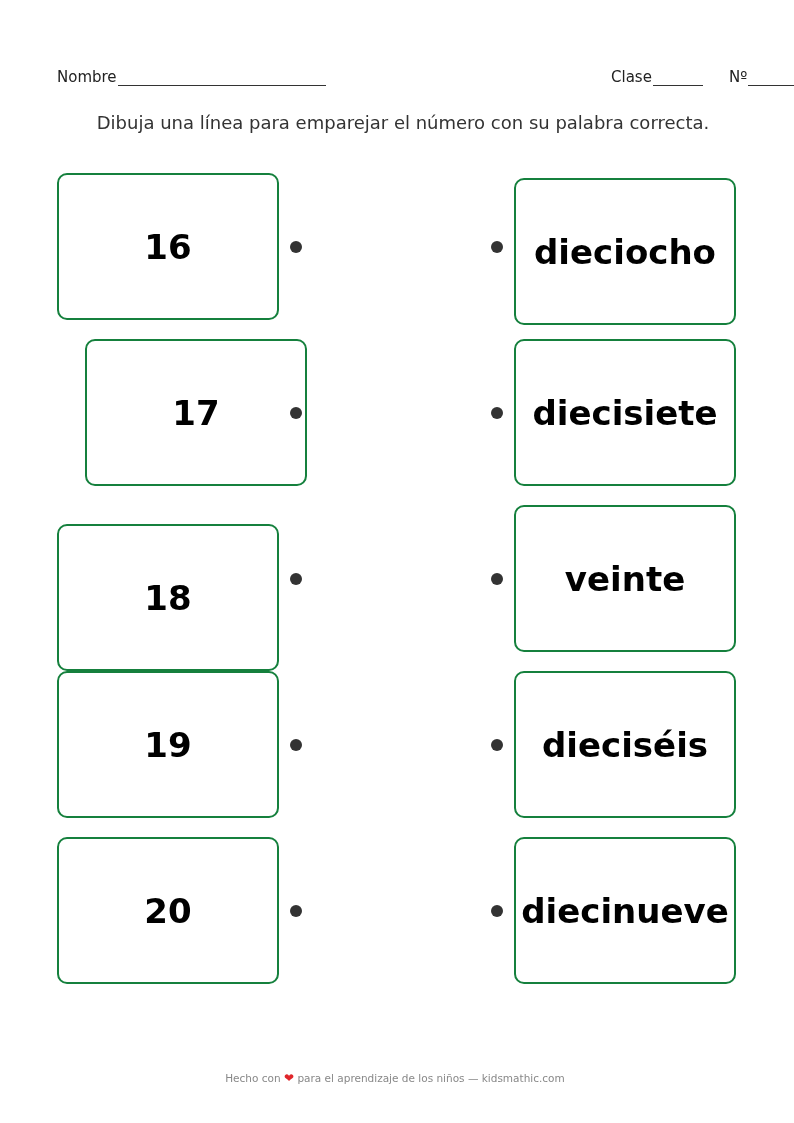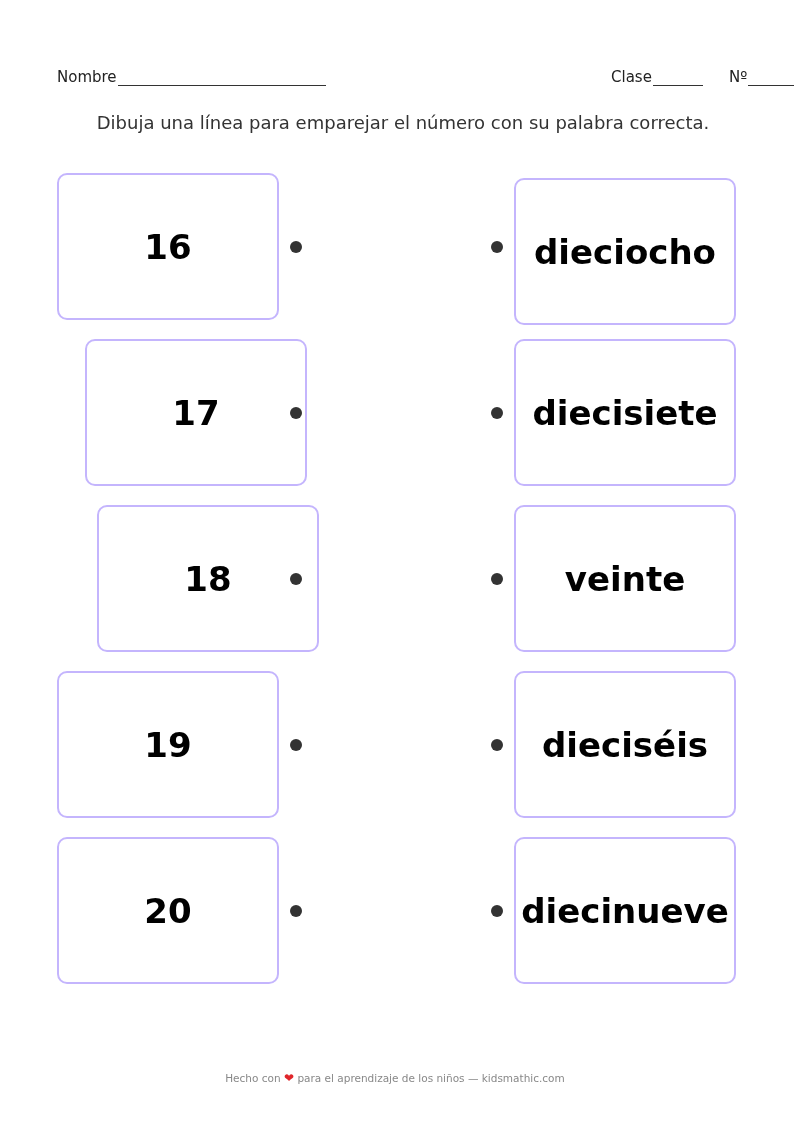--- a/index.html
+++ b/index.html
@@ -2,21 +2,21 @@
 <html><head>
 <meta charset="utf-8">
 <style>
   html, body { margin:0; padding:0; background:#ffffff; }
   body { width:794px; height:1123px; position:relative; overflow:hidden; font-family:"DejaVu Sans", sans-serif; color:#222; }
   .header { position:absolute; top:68px; left:57px; width:720px; height:20px; font-size:15px; color:#222; }
   .hfield { position:absolute; top:0; display:flex; align-items:flex-end; }
   .hfield .lbl { white-space:nowrap; }
   .hfield .line { border-bottom:1px solid #333; height:14px; margin-left:1px; }
   .instr { position:absolute; top:112px; left:8px; width:790px; text-align:center; font-size:18px; color:#333; }
-  .box { position:absolute; width:222px; height:147px; border:2px solid #c4b5fd; border-radius:10px; box-sizing:border-box; background:#fff; display:flex; align-items:center; justify-content:center; font-weight:bold; font-size:34px; color:#000; }
+  .box { position:absolute; width:222px; height:147px; border:2px solid #15803d; border-radius:10px; box-sizing:border-box; background:#fff; display:flex; align-items:center; justify-content:center; font-weight:bold; font-size:34px; color:#000; }
   .dot { position:absolute; width:12px; height:12px; border-radius:50%; background:#333; }
   .footer { position:absolute; top:1071px; left:0; width:790px; text-align:center; font-size:10.5px; color:#888; }
   .heart { color:#e0262b; font-size:12px; }
 </style>
 </head>
 <body>
 
 <div class="header">
   <div class="hfield" style="left:0;">
     <span class="lbl">Nombre</span>
@@ -29,21 +29,21 @@
   <div class="hfield" style="left:672px;">
     <span class="lbl">Nº</span>
     <span class="line" style="width:50px;"></span>
   </div>
 </div>
 
 <div class="instr">Dibuja una línea para emparejar el número con su palabra correcta.</div>
 
 <div class="box" style="left:57px; top:173px;">16</div>
 <div class="box" style="left:57px; top:339px;margin-left:28px;">17</div>
-<div class="box" style="left:57px; top:505px;margin-left:40px;">18</div>
+<div class="box" style="left:57px; top:524px;">18</div>
 <div class="box" style="left:57px; top:671px;">19</div>
 <div class="box" style="left:57px; top:837px;">20</div>
 
 <div class="dot" style="left:290px; top:241px;"></div>
 <div class="dot" style="left:290px; top:407px;"></div>
 <div class="dot" style="left:290px; top:573px;"></div>
 <div class="dot" style="left:290px; top:739px;"></div>
 <div class="dot" style="left:290px; top:905px;"></div>
 
 <div class="dot" style="left:491px; top:241px;"></div>

